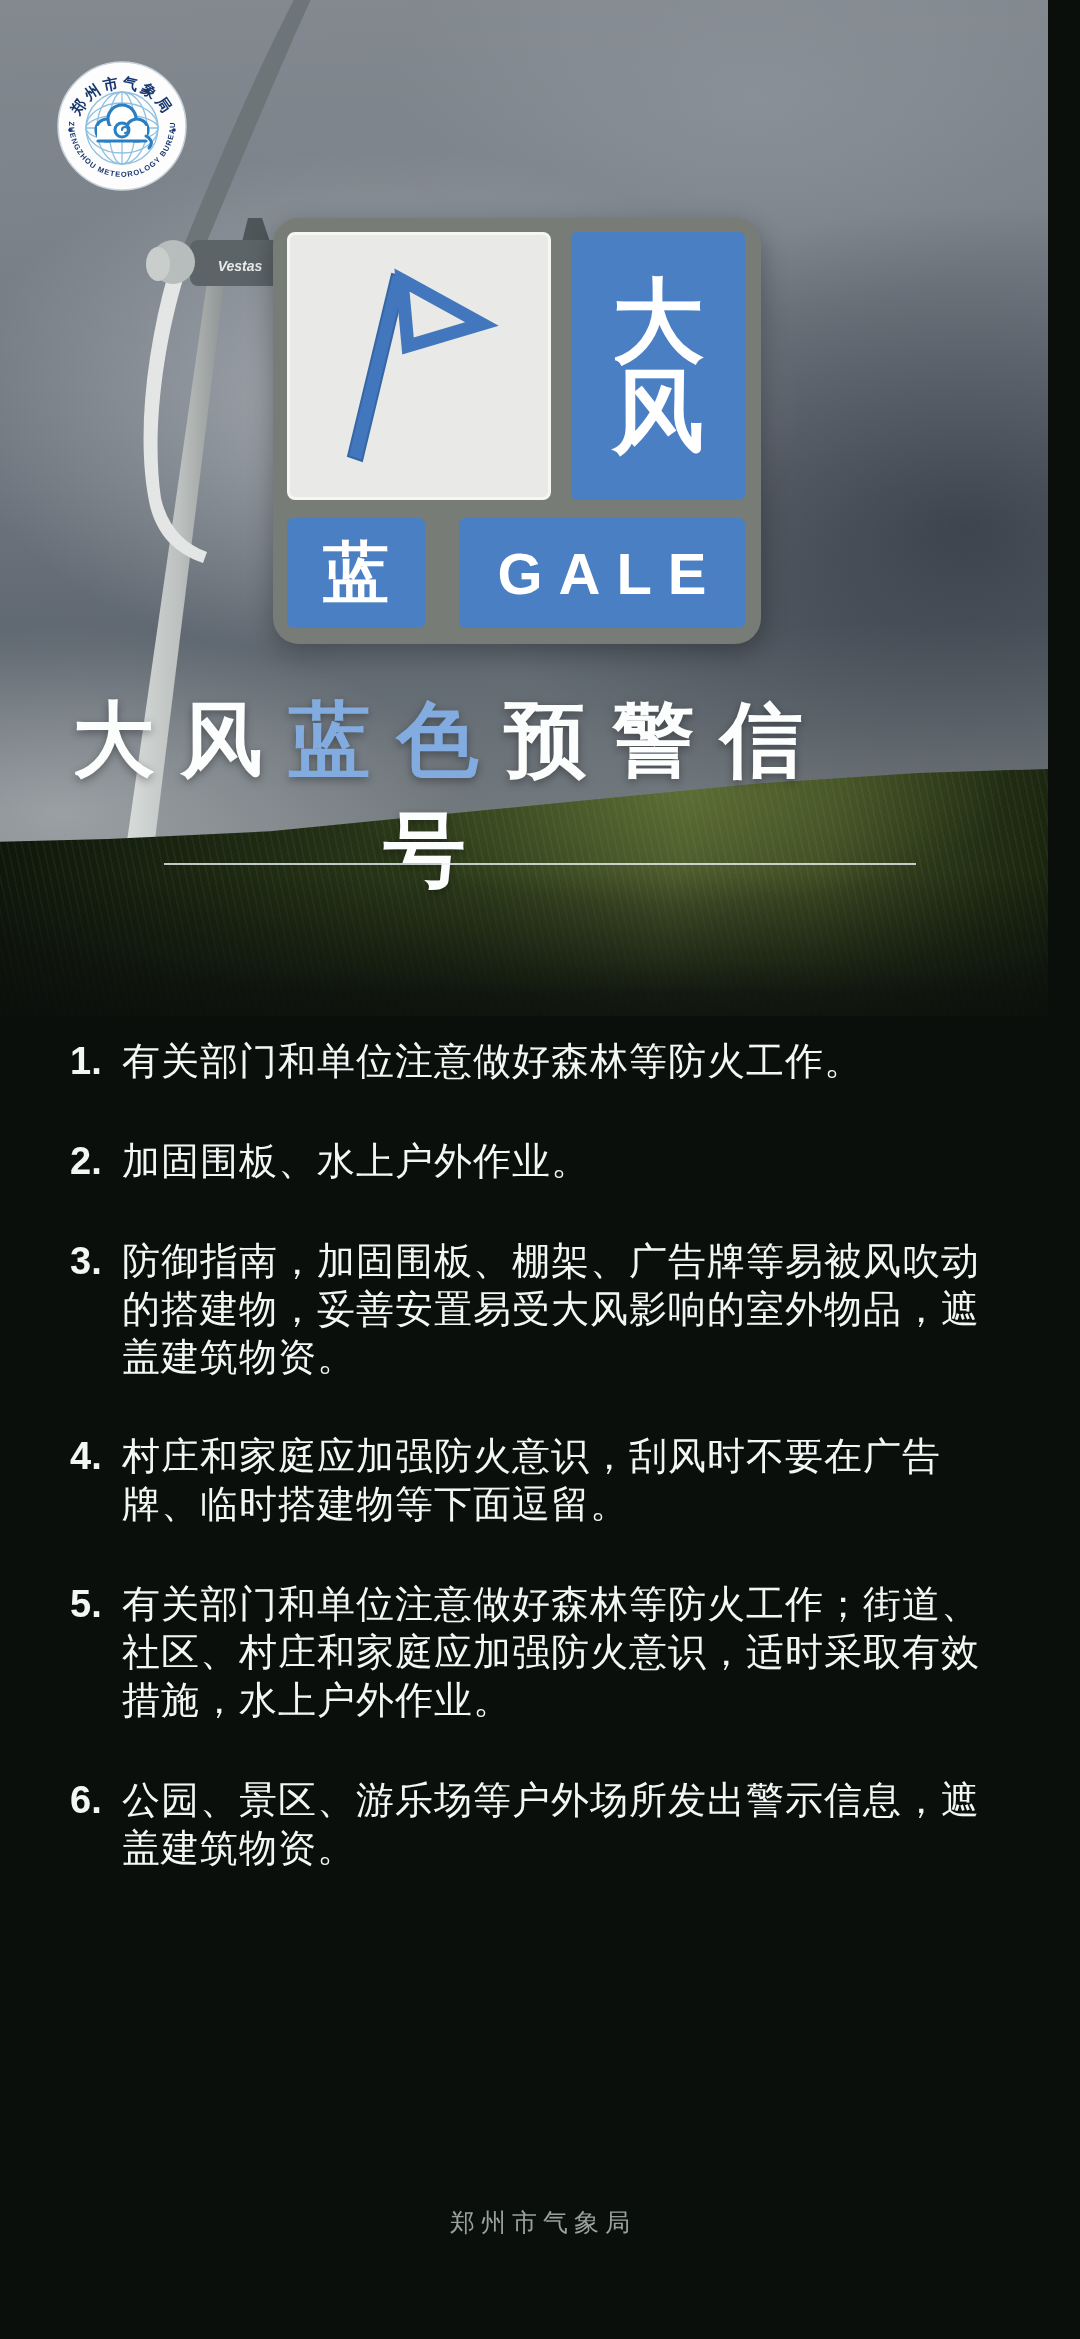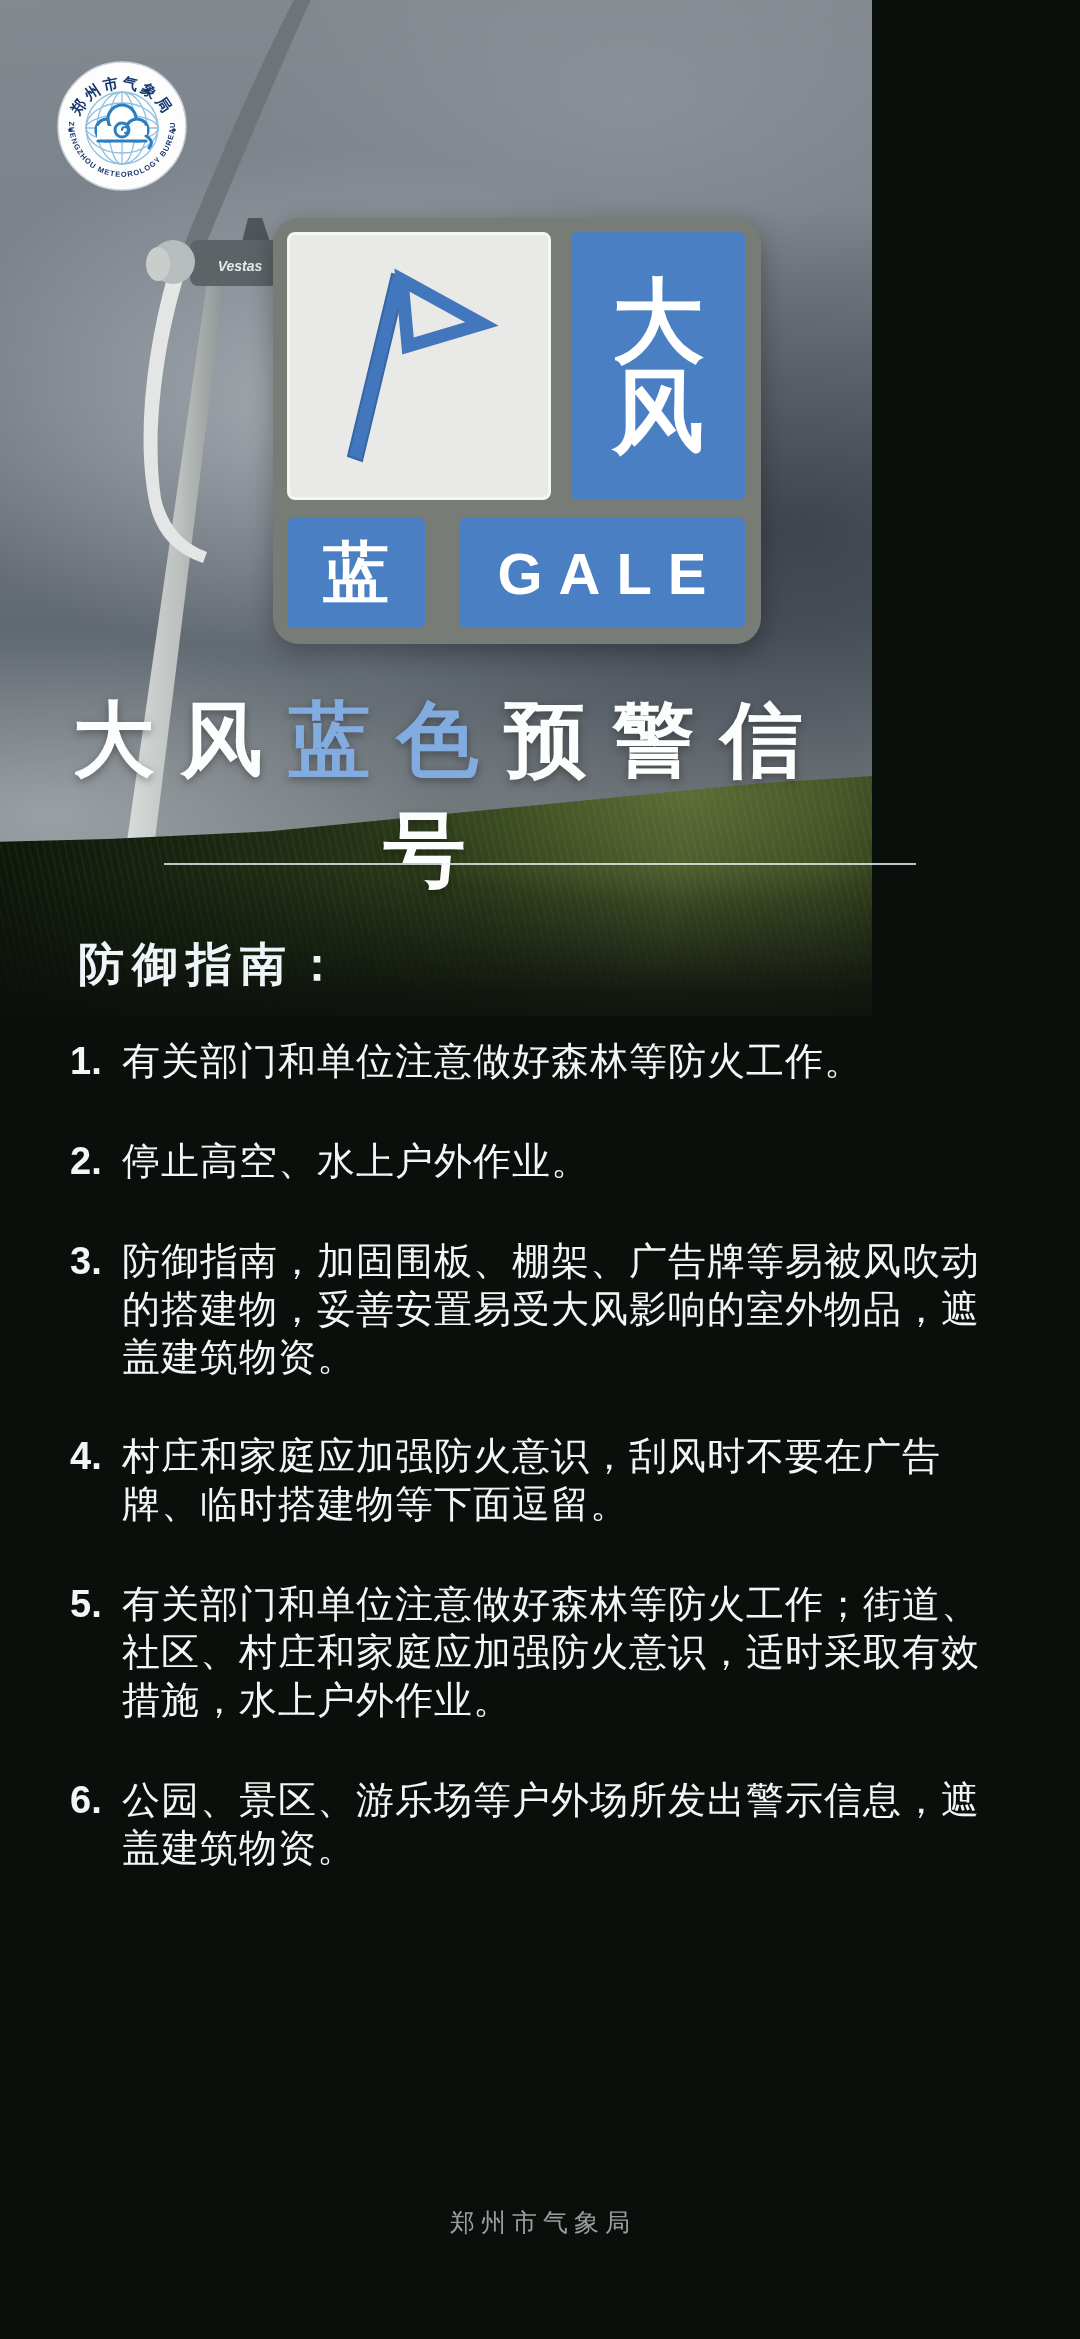--- a/index.html
+++ b/index.html
@@ -3,21 +3,21 @@
 <meta charset="utf-8">
 <style>
   html,body{margin:0;padding:0;background:#000;}
   .poster{
     position:relative;width:1080px;height:2339px;margin:0 auto;
     background:#0b0f0c;overflow:hidden;
     font-family:"Liberation Sans","DejaVu Sans",sans-serif;
   }
   
   .photo{
-    position:absolute;left:0;top:0;width:872px;height:1016px;overflow:hidden;z-index:1;
+    position:absolute;left:0;top:0;width:1048px;height:1016px;overflow:hidden;z-index:1;
     background:
       radial-gradient(620px 380px at 36% 40%, rgba(212,216,220,.50), transparent 68%),
       radial-gradient(700px 460px at 92% 52%, rgba(28,34,44,.55), transparent 70%),
       radial-gradient(520px 300px at 72% 10%, rgba(150,157,165,.45), transparent 70%),
       radial-gradient(560px 260px at 6% 80%, rgba(188,193,195,.55), transparent 72%),
       linear-gradient(178deg,#83898f 0%,#7b828a 22%,#6e757e 45%,#5f6770 62%,#737a7e 80%,#99a09f 96%);
   }
   .turbine-svg{position:absolute;left:0;top:0;z-index:1;}
   .grass{
     position:absolute;left:0;top:752px;width:1080px;height:264px;z-index:2;
@@ -180,30 +180,29 @@
     <div class="row2">
       <div class="cell blue level">蓝</div>
       <div class="cell blue gale">GALE</div>
     </div>
   </div>
 
   <h1 class="title"><span>大风</span><span class="hl">蓝色</span><span>预警信号</span></h1>
 
   <div class="divider"></div>
 
-  <h2 class="guide-heading">防御指南：</h2>
 
   <ol class="guide-list">
     <li class="g-item">
       <span class="num">1.</span>
       <span class="txt">有关部门和单位注意做好森林等防火工作。</span>
     </li>
     <li class="g-item">
       <span class="num">2.</span>
-      <span class="txt">停止高空、水上户外作业。</span>
+      <span class="txt">加固围板、水上户外作业。</span>
     </li>
     <li class="g-item">
       <span class="num">3.</span>
       <span class="txt">防御指南，加固围板、棚架、广告牌等易被风吹动的搭建物，妥善安置易受大风影响的室外物品，遮盖建筑物资。</span>
     </li>
     <li class="g-item">
       <span class="num">4.</span>
       <span class="txt">村庄和家庭应加强防火意识，刮风时不要在广告牌、临时搭建物等下面逗留。</span>
     </li>
     <li class="g-item">

